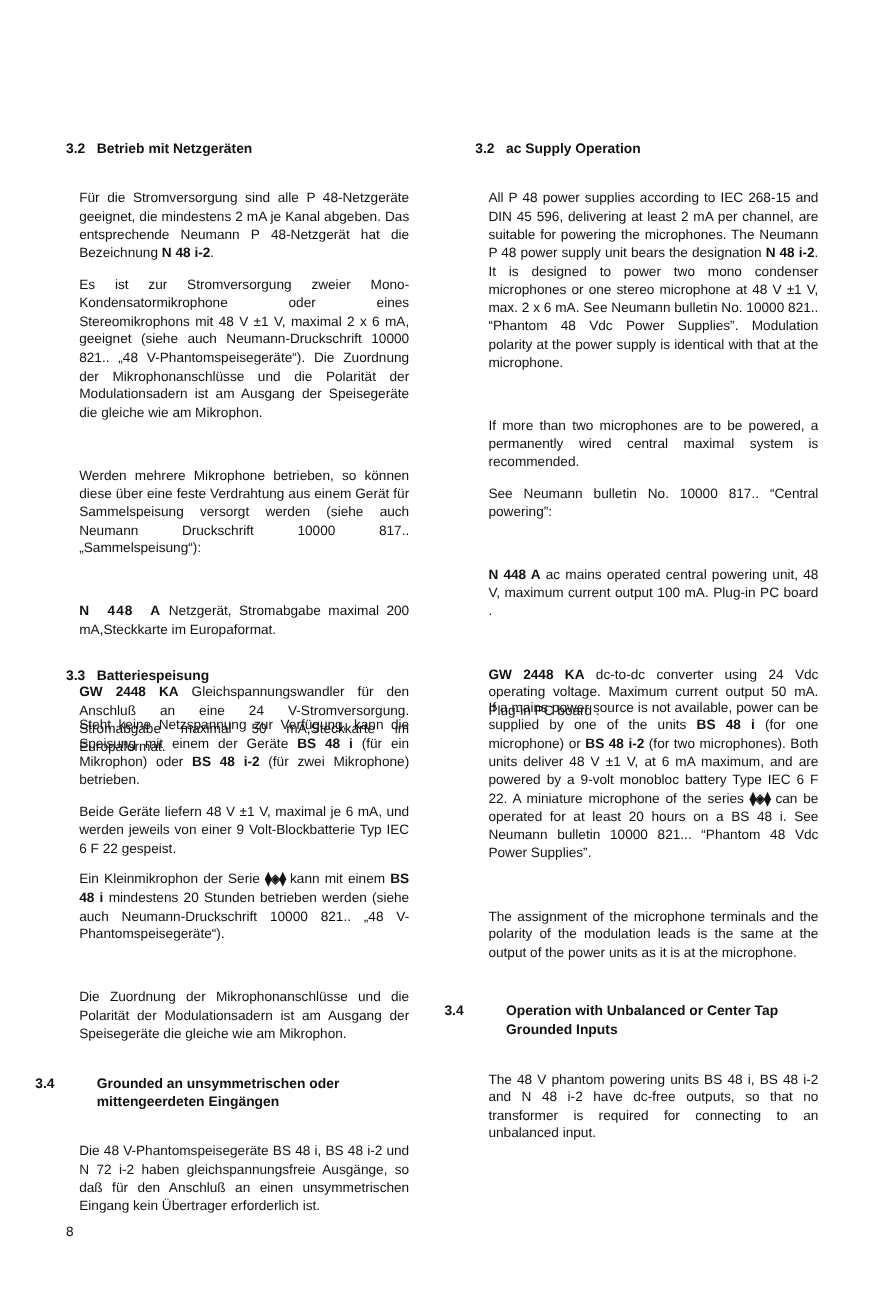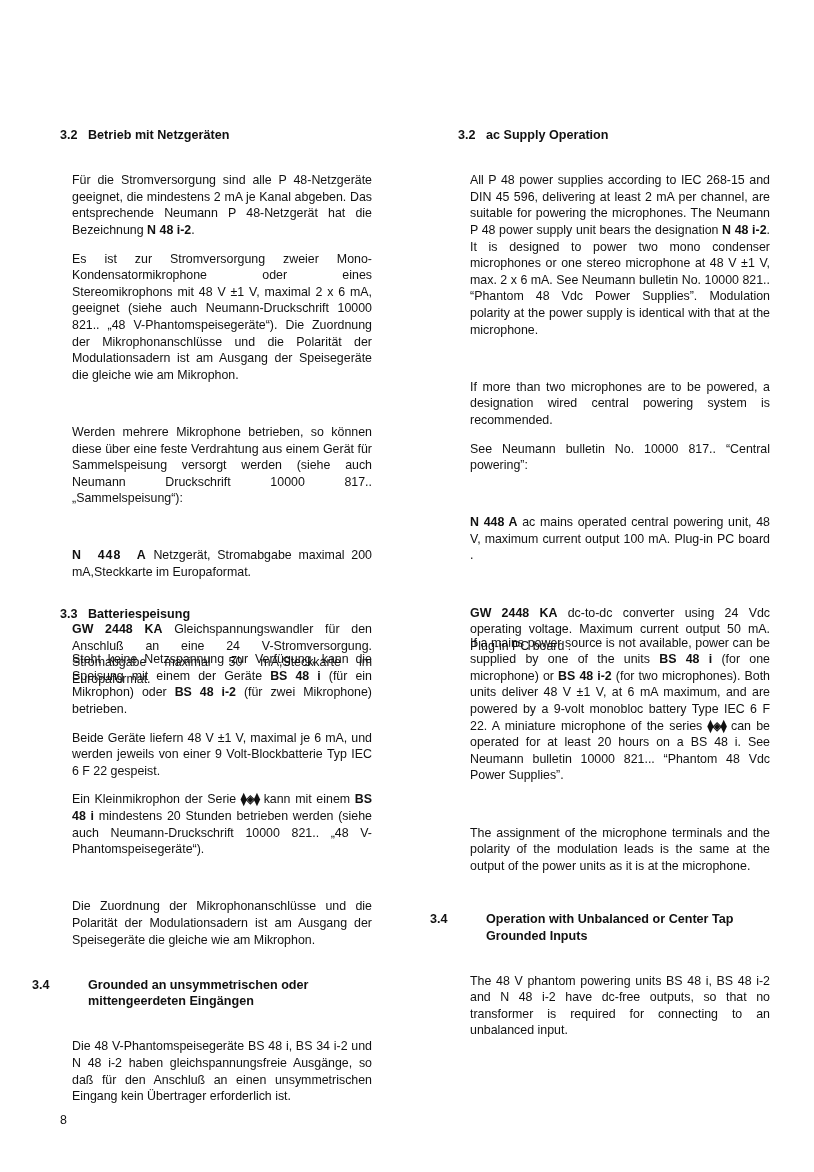--- a/index.html
+++ b/index.html
@@ -1,20 +1,20 @@
 <!DOCTYPE html>
 <html><head>
 <meta charset="utf-8">
 <style>
   html, body { margin: 0; padding: 0; background: #ffffff; }
   body { width: 814px; height: 1172px; position: relative; overflow: hidden;
          font-family: "Liberation Sans", sans-serif; color: #111; }
   .col { position: absolute; width: 324px; font-size: 12.4px; line-height: 16.6px; }
   .col.left { left: 60px; }
-  .col.right { left: 458px; }
+  .col.right { left: 432px; }
   .h { font-weight: bold; font-size: 12.6px; margin: 0; }
   .h .num { display: inline-block; width: 28px; }
   .h.two { padding-left: 28px; text-indent: -28px; }
   p { margin: 12px; text-align: justify; }
   .gap { height: 16.6px; }
   .gap-s { height: 8px; }
   b { font-weight: bold; }
   .logo { display: inline-block; font-weight: bold; letter-spacing: -1px; font-size: 12px; }
   .pagenum { position: absolute; left: 60px; top: 1113px; font-size: 12.4px; }
 </style>
@@ -32,40 +32,40 @@
   <p><b style="word-spacing:8px;letter-spacing:1px;">N 448 A</b><span> Netzgerät, Stromabgabe maximal 200 mA,Steckkarte im Europaformat.</span></p>
   <div class="gap"></div>
   <p><b>GW 2448 KA</b><span> Gleichspannungswandler für den Anschluß an eine 24 V-Stromversorgung. Stromabgabe maximal 50 mA,Steckkarte im Europaformat.</span></p>
 </div>
 
 <div class="col right" style="top:127px;">
   <h3 class="h"><span class="num">3.2</span><span>ac Supply Operation</span></h3>
   <div class="gap"></div>
   <p><span>All P 48 power supplies according to IEC 268-15 and DIN 45 596, delivering at least 2 mA per channel, are suitable for powering the microphones. The Neumann P 48 power supply unit bears the designation </span><b>N 48 i-2</b><span>. It is designed to power two mono condenser microphones or one stereo microphone at 48 V ±1 V, max. 2 x 6 mA. See Neumann bulletin No. 10000 821.. “Phantom 48 Vdc Power Supplies”. Modulation polarity at the power supply is identical with that at the microphone.</span></p>
   <div class="gap"></div>
-  <p>If more than two microphones are to be powered, a designation wired central powering system is recommended.</p>
+  <p>If more than two microphones are to be powered, a permanently wired central maximal system is recommended.</p>
   <p>See Neumann bulletin No. 10000 817.. “Central powering”:</p>
   <div class="gap"></div>
   <p><b>N 448 A</b><span>  ac mains operated central powering unit, 48 V, maximum current output 100 mA. Plug-in PC board .</span></p>
   <div class="gap"></div>
   <p><b>GW 2448 KA</b><span>  dc-to-dc converter using 24 Vdc operating voltage. Maximum current output 50 mA. Plug-in PC board .</span></p>
 </div>
 
 <div class="col left" style="top:606px;">
   <h3 class="h"><span class="num">3.3</span><span>Batteriespeisung</span></h3>
   <div class="gap"></div>
   <p><span>Steht keine Netzspannung zur Verfügung, kann die Speisung mit einem der Geräte </span><b>BS 48 i</b><span> (für ein Mikrophon) oder </span><b>BS 48 i-2</b><span> (für zwei Mikrophone) betrieben.</span></p>
   <p>Beide Geräte liefern 48 V ±1 V, maximal je 6 mA, und werden jeweils von einer 9 Volt-Blockbatterie Typ IEC 6 F 22 gespeist.</p>
   <p><span>Ein Kleinmikrophon der Serie </span><span class="logo">⧫◈⧫</span><span> kann mit einem </span><b>BS 48 i</b><span> mindestens 20 Stunden betrieben werden (siehe auch Neumann-Druckschrift 10000 821.. „48 V-Phantomspeisegeräte“).</span></p>
   <div class="gap"></div>
   <p>Die Zuordnung der Mikrophonanschlüsse und die Polarität der Modulationsadern ist am Ausgang der Speisegeräte die gleiche wie am Mikrophon.</p>
   <div class="gap"></div>
   <h3 class="h two"><span class="num">3.4</span><span>Grounded an unsymmetrischen oder mittengeerdeten Eingängen</span></h3>
   <div class="gap"></div>
-  <p>Die 48 V-Phantomspeisegeräte BS 48 i, BS 34 i-2 und N 48 i-2 haben gleichspannungsfreie Ausgänge, so daß für den Anschluß an einen unsymmetrischen Eingang kein Übertrager erforderlich ist.</p>
+  <p>Die 48 V-Phantomspeisegeräte BS 48 i, BS 48 i-2 und N 72 i-2 haben gleichspannungsfreie Ausgänge, so daß für den Anschluß an einen unsymmetrischen Eingang kein Übertrager erforderlich ist.</p>
 </div>
 
 <div class="col right" style="top:606px;">
   <div class="gap"></div>
   <p><span>If a  mains power source  is not available, power can be supplied by one of the units </span><b>BS 48 i</b><span> (for one microphone) or </span><b>BS 48 i-2</b><span> (for two microphones). Both units deliver 48 V ±1 V, at 6 mA maximum, and are powered by a 9-volt monobloc battery Type IEC 6 F 22.  A miniature microphone of the series </span><span class="logo">⧫◈⧫</span><span> can be operated for at least 20 hours on a BS 48 i.  See Neumann bulletin 10000 821... “Phantom 48 Vdc Power Supplies”.</span></p>
   <div class="gap"></div>
   <p>The assignment of the microphone terminals and the polarity of the modulation leads is the same at the output of the power units as it is at the microphone.</p>
   <div class="gap"></div>
   <div class="gap-s"></div>
   <h3 class="h two"><span class="num">3.4</span><span>Operation with Unbalanced or Center Tap Grounded Inputs</span></h3>

